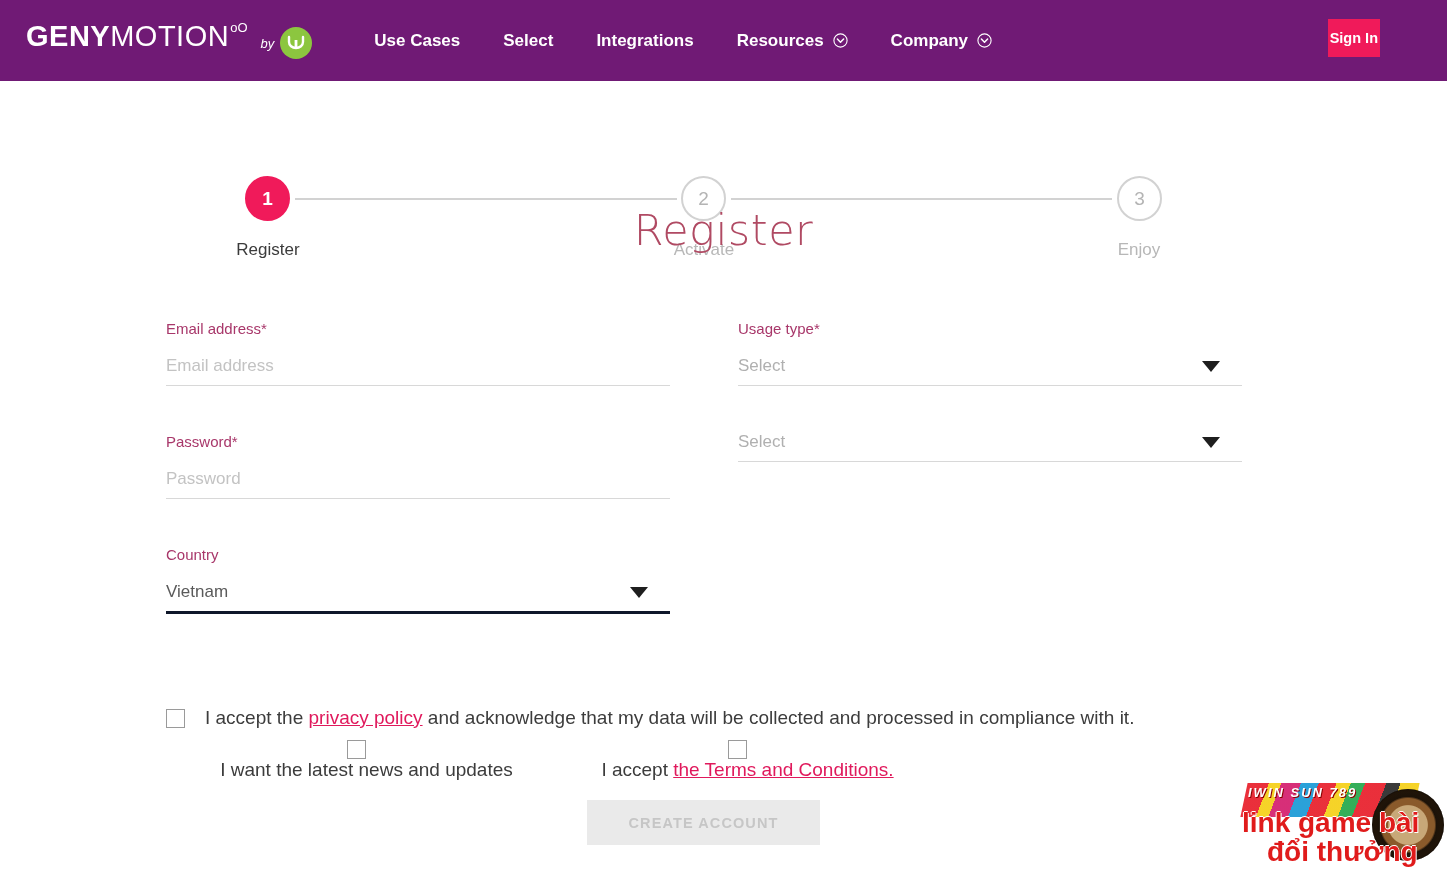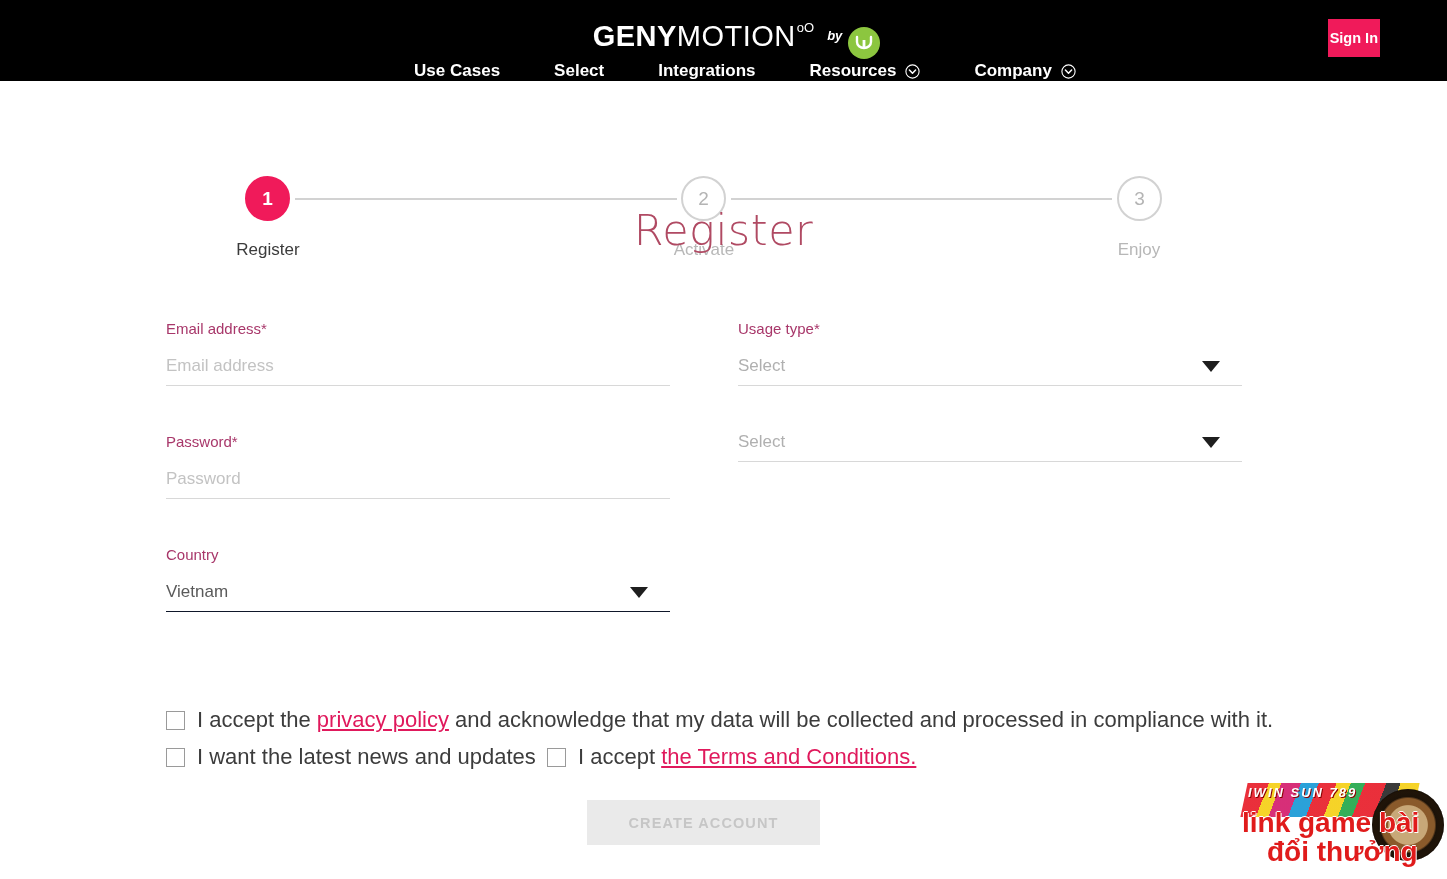--- a/index.html
+++ b/index.html
@@ -9,24 +9,23 @@
     background: #ffffff;
     font-family: "Liberation Sans", sans-serif;
     overflow: hidden;
   }
 
   
   .header {
     position: relative;
     width: 1447px;
     height: 81px;
-    background: #000000;
+    background: #701a75;
     display: flex;
     align-items: center;
-    flex-direction: column;
   }
   .logo-block {
     display: flex;
     align-items: flex-start;
     margin-left: 26px;
     height: 81px;
     padding-top: 22px;
   }
   .logo-text {
     font-size: 29px;
@@ -43,37 +42,36 @@
     position: relative;
     top: -14px;
     left: 1px;
     letter-spacing: 0px;
   }
   .by-text {
     color: #ffffff;
     font-size: 13px;
     font-style: italic;
     margin-left: 14px;
-    margin-top: 6px;
-    font-weight: bold;
+    margin-top: 14px;
   }
   .by-logo {
     width: 32px; height: 32px;
     border-radius: 50%;
     background: #8cc63f;
     margin-left: 6px;
     margin-top: 5px;
     display: flex; align-items: center; justify-content: center;
   }
 
   .nav {
     display: flex;
     align-items: center;
     margin-left: 43px;
-    gap: 16px;
+    gap: 5px;
   }
   .nav-item {
     color: #ffffff;
     font-size: 17px;
     font-weight: bold;
     padding: 0 19px;
     cursor: pointer;
     display: flex;
     align-items: center;
     white-space: nowrap;
@@ -192,21 +190,21 @@
   .select-wrap { position: relative; width: 504px; }
   .select-val {
     width: 504px;
     border-bottom: 1px solid #d8d8d8;
     font-size: 17px;
     color: #b0b0b0;
     padding: 0 0 9px 0;
     cursor: pointer;
     user-select: none;
   }
-  .select-val.filled { border-bottom: 1px solid #0f172a; color: #5a5a5a; }
+  .select-val.filled { border-bottom: 3px solid #0f172a; color: #5a5a5a; }
   .caret-tri {
     position: absolute;
     right: 22px; top: 5px;
     width: 0; height: 0;
     border-left: 9px solid transparent;
     border-right: 9px solid transparent;
     border-top: 11px solid #1e1e1e;
     pointer-events: none;
   }
 
@@ -229,31 +227,31 @@
     margin-bottom: 11px;
   }
   .cbox {
     width: 19px; height: 19px;
     border: 1px solid #9a9a9a;
     background: #ffffff;
     cursor: pointer;
     flex: 0 0 auto;
   }
   .check-text {
-    margin-left: 12px;
-    font-size: 22px;
+    margin-left: 20px;
+    font-size: 19px;
     color: #3c3c3c;
     white-space: nowrap;
   }
   .link-pink {
     color: #e0195c;
     text-decoration: underline;
     cursor: pointer;
   }
-  .news-col { width: 381px; display: flex; align-items: center; }
+  .news-col { width: 381px; display: flex; align-items: center; flex-direction: column; }
 
   
   .create-btn {
     position: absolute;
     left: 587px;
     top: 800px;
     width: 233px;
     height: 45px;
     background: #eaeaea;
     color: #c6c6c6;

